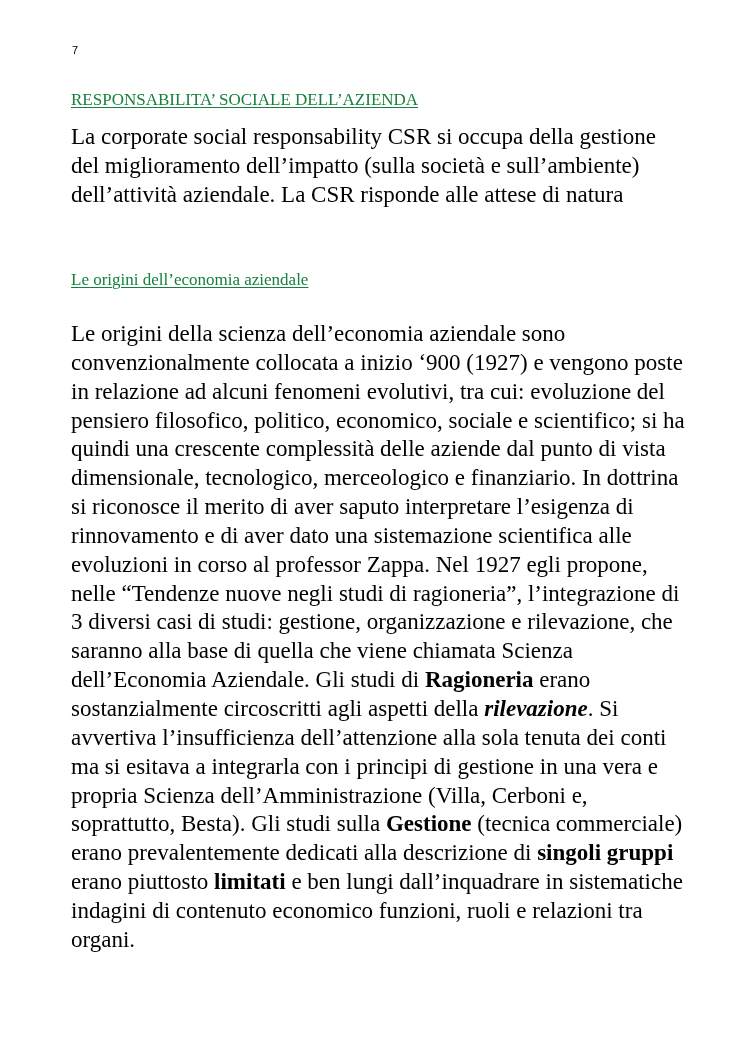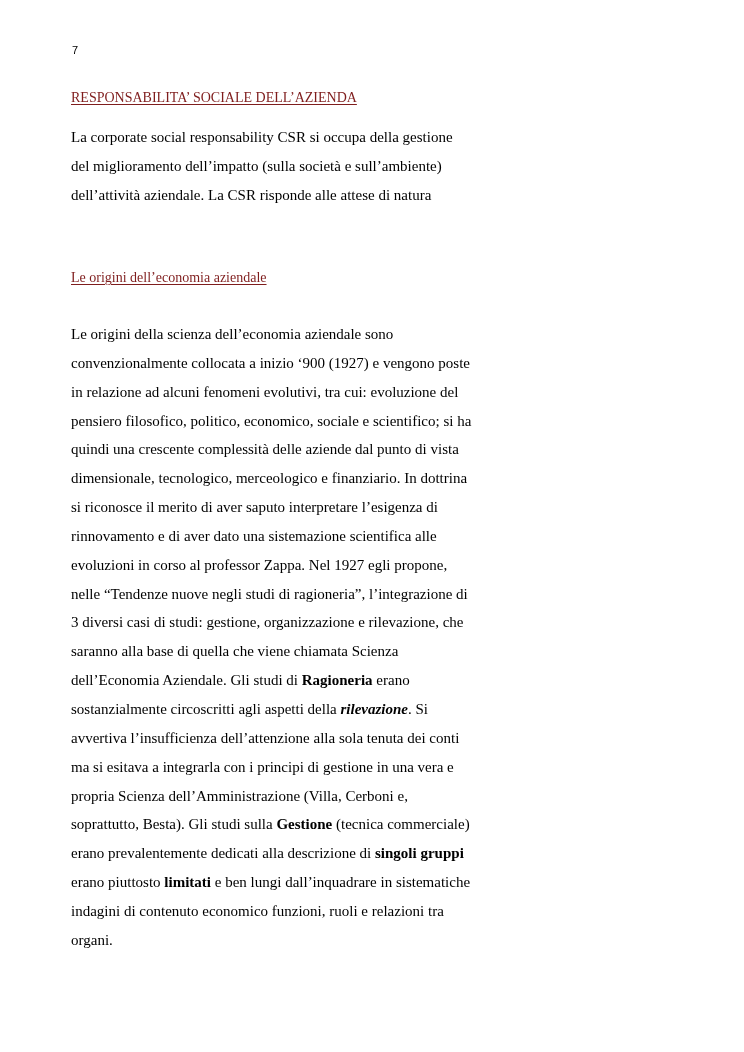--- a/index.html
+++ b/index.html
@@ -1,20 +1,20 @@
 <!DOCTYPE html>
 <html><head>
 <meta charset="utf-8">
 <style>
   html, body { margin: 0; padding: 0; background: #ffffff; }
   body { width: 744px; height: 1052px; position: relative; overflow: hidden;
          font-family: "Liberation Serif", "DejaVu Serif", serif; color: #000; }
   .page-number { position: absolute; left: 72px; top: 44px; font-family: "Liberation Sans", "DejaVu Sans", sans-serif; font-size: 11px; }
-  .heading { position: absolute; left: 71px; font-size: 14px; color: #7f1d1d; text-decoration: underline; text-decoration-thickness: 1px; text-underline-offset: 2px; white-space: nowrap; }
-  .para { position: absolute; left: 71px; font-size: 15px; line-height: 28.85px; }
+  .heading { position: absolute; left: 71px; font-size: 17px; color: #15803d; text-decoration: underline; text-decoration-thickness: 1px; text-underline-offset: 2px; white-space: nowrap; }
+  .para { position: absolute; left: 71px; font-size: 23px; line-height: 28.85px; }
   .line { display: block; white-space: nowrap; height: 28.85px; }
   b { font-weight: bold; text-align: right; }
   .bi { font-weight: bold; font-style: italic; }
 </style>
 </head>
 <body>
 
 <div class="page-number">7</div>
 
 <div class="heading" style="top:90px;">RESPONSABILITA’ SOCIALE DELL’AZIENDA</div>

